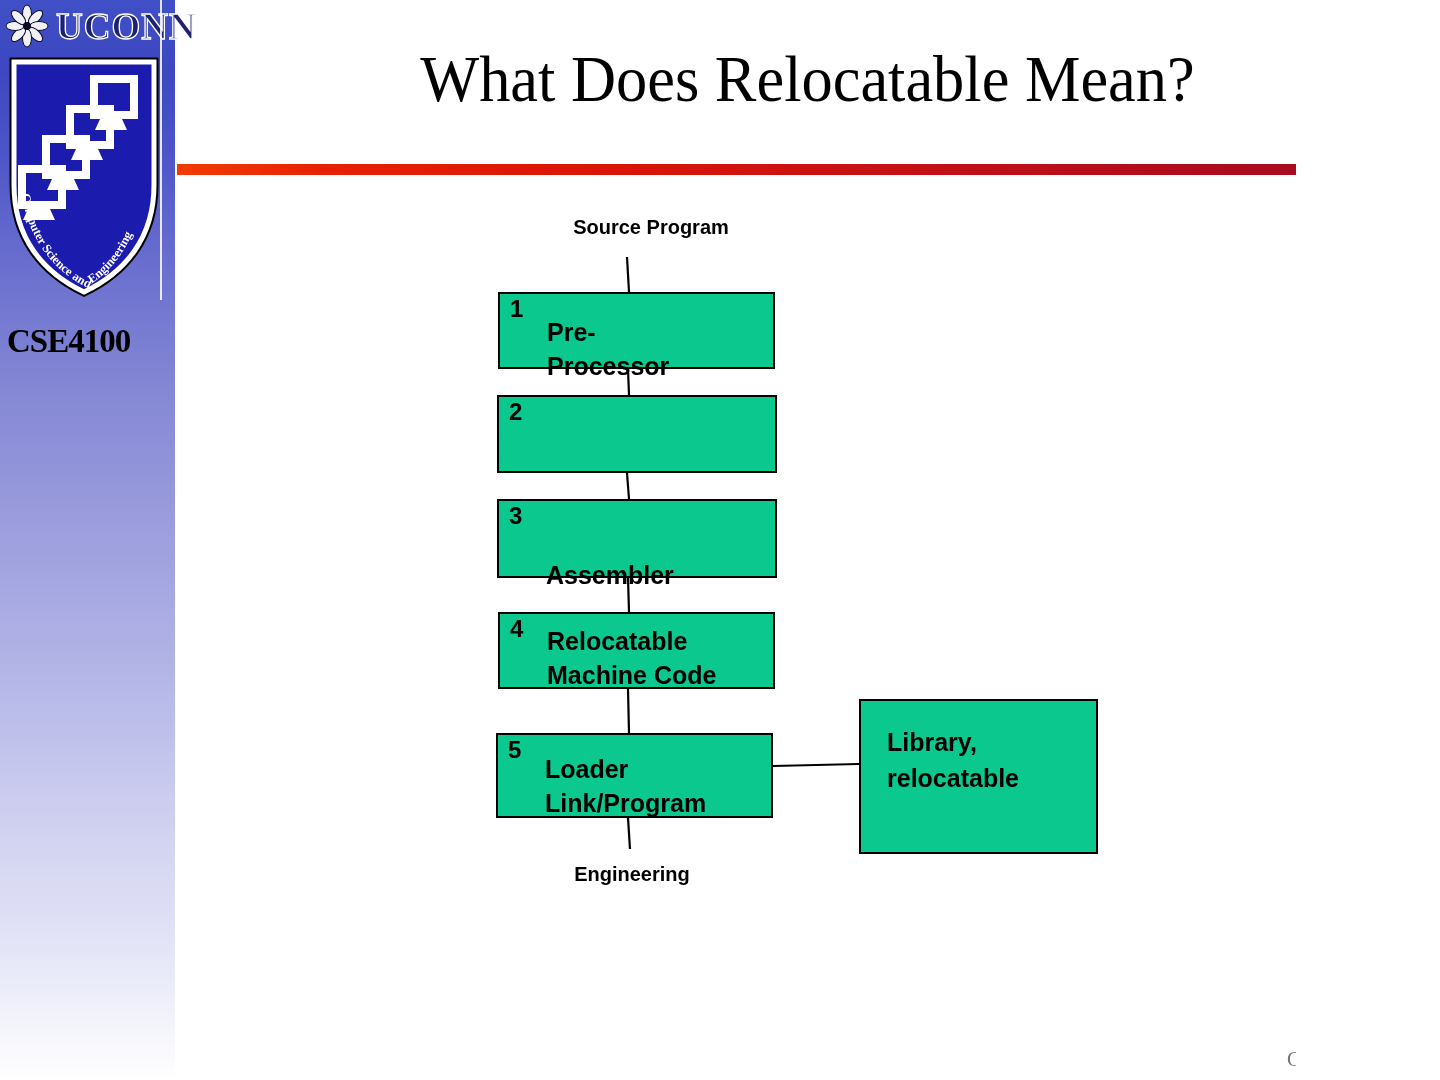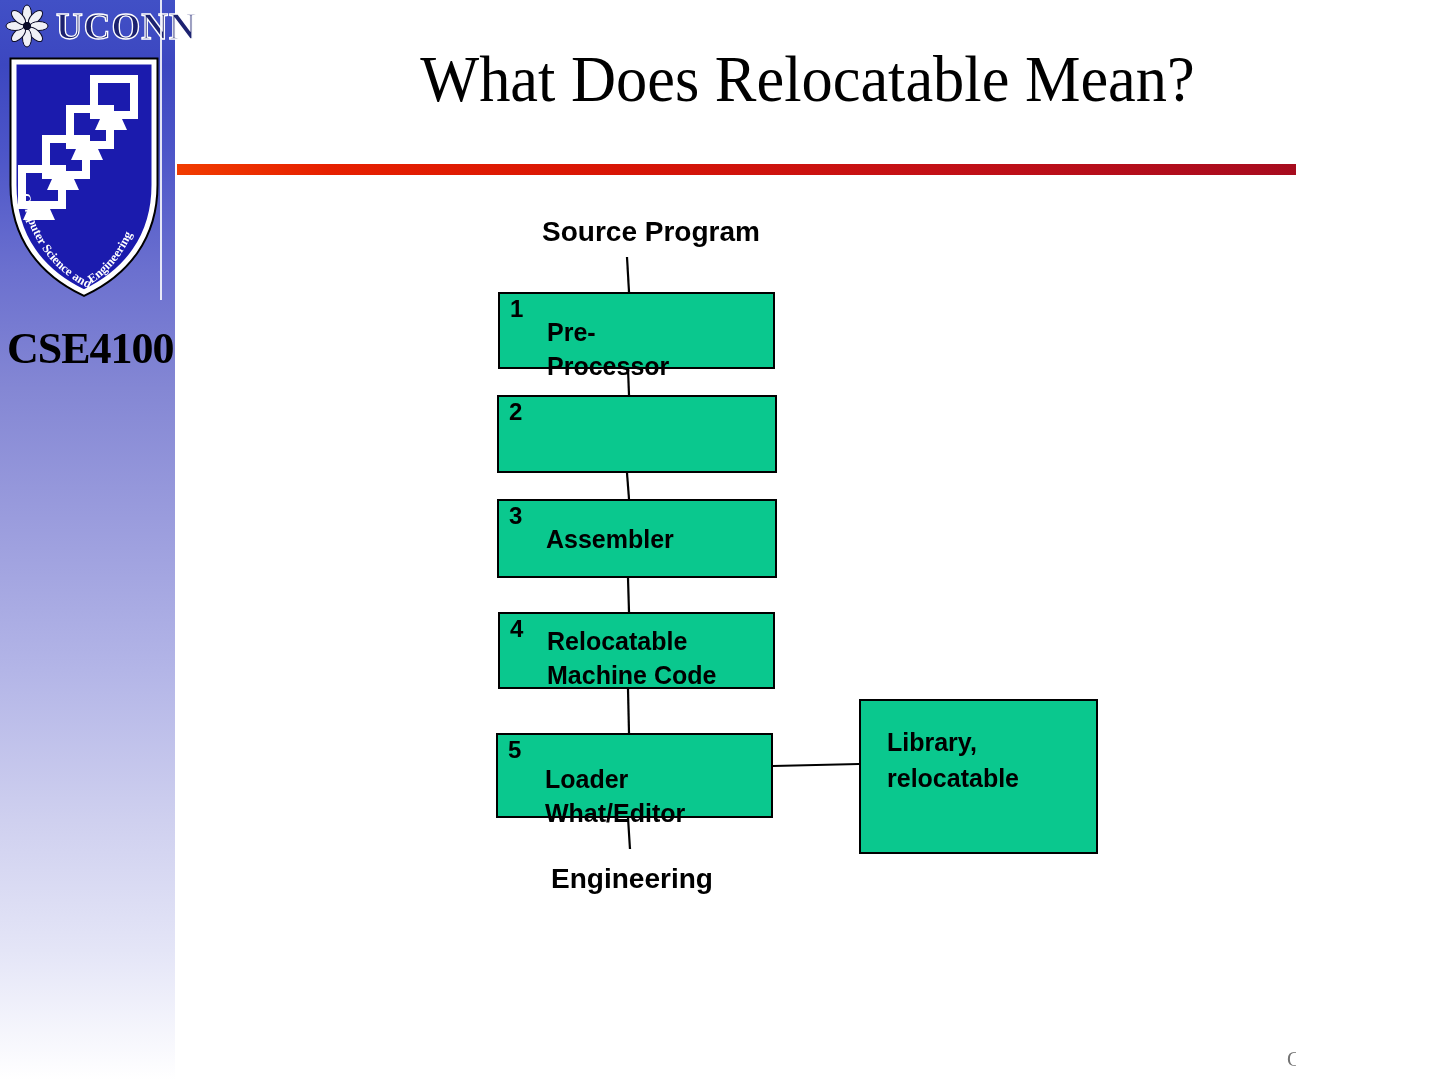--- a/index.html
+++ b/index.html
@@ -10,43 +10,43 @@
   .sidebar{position:absolute;left:0;top:0;width:175px;height:1080px;
     background:linear-gradient(180deg,#4150c6 0%,#3c47c0 6%,#4c55c8 14%,#6b70cf 25%,
       #8487d4 36%,#9a9cdd 48%,#b3b5e7 62%,#cfd0ef 76%,#e4e5f7 88%,#ffffff 100%);}
   .uconn-row{position:absolute;top:4px;left:5px;display:flex;align-items:center;gap:7px;}
   .uconn-text{font-family:"Liberation Serif",serif;font-weight:bold;font-size:37px;
     color:#1c2270;-webkit-text-stroke:1.3px #ffffff;letter-spacing:1px;line-height:1;}
   .sidebar-vline{position:absolute;left:160px;top:0;width:2px;height:300px;
     background:rgba(255,255,255,.85);}
   .shield{position:absolute;left:6px;top:57px;}
   .course{position:absolute;left:7px;top:323px;font-family:"Liberation Serif",serif;
-    font-weight:bold;font-size:44px;color:#000;letter-spacing:-1px;}
+    font-weight:bold;font-size:33px;color:#000;letter-spacing:-1px;}
 
   
   .title{position:absolute;left:175px;top:42px;width:1265px;margin:0;text-align:center;
     font-family:"Liberation Serif",serif;font-weight:400;font-size:65px;color:#000;
     transform:scaleX(.96);}
   .divider{position:absolute;left:177px;top:164px;width:1263px;height:11px;
     background:linear-gradient(90deg,#f13c00 0%,#e62000 12%,#d81505 35%,#c31016 60%,
       #ab0c1e 85%,#970a1c 100%);}
 
   
-  .flow-label{position:absolute;font-weight:bold;font-size:28px;color:#000;text-align:center;}
+  .flow-label{position:absolute;font-weight:bold;font-size:20px;color:#000;text-align:center;}
   .src{left:481px;top:216px;width:340px;}
   .exec{left:482px;top:863px;width:300px;}
   .fbox{position:absolute;background:#0ac88e;border:2px solid #000;box-sizing:border-box;
     color:#000;font-weight:bold;font-size:25px;}
   .num{position:absolute;top:3px;left:10px;font-size:24px;line-height:1;}
   .btxt{padding-left:47px;line-height:34px;}
   .b1{left:498px;top:292px;width:277px;height:77px;} .b1 .btxt{padding-top:21px;}
   .b2{left:497px;top:395px;width:280px;height:78px;} .b2 .btxt{padding-top:21px;}
-  .b3{left:497px;top:499px;width:280px;height:79px;} .b3 .btxt{padding-top:21px;}
+  .b3{left:497px;top:499px;width:280px;height:79px;} .b3 .btxt{padding-top:21px;margin-top:36px;}
   .b4{left:498px;top:612px;width:277px;height:77px;} .b4 .btxt{padding-top:10px;}
-  .b5{left:496px;top:733px;width:277px;height:85px;} .b5 .btxt{padding-top:27px;}
+  .b5{left:496px;top:733px;width:277px;height:85px;} .b5 .btxt{padding-top:17px;}
   .lib{left:859px;top:699px;width:239px;height:155px;}
   .lib .btxt{padding-left:26px;padding-top:23px;line-height:36px;}
 
   .connectors{position:absolute;left:0;top:0;pointer-events:none;}
 
   .pagenum{position:absolute;left:1287px;top:1048px;font-family:"Liberation Serif",serif;
     font-size:20px;color:#737373;}
 </style>
 </head>
 <body>
@@ -133,21 +133,21 @@
     <div class="btxt">
       <div>Relocatable</div>
       <div>Machine Code</div>
     </div>
   </div>
 
   <div class="fbox b5">
     <span class="num">5</span>
     <div class="btxt">
       <div>Loader</div>
-      <div>What/Editor</div>
+      <div>Link/Program</div>
     </div>
   </div>
 
   <div class="fbox lib">
     <div class="btxt">
       <div>Library,</div>
       <div>relocatable</div>
     </div>
   </div>
 

